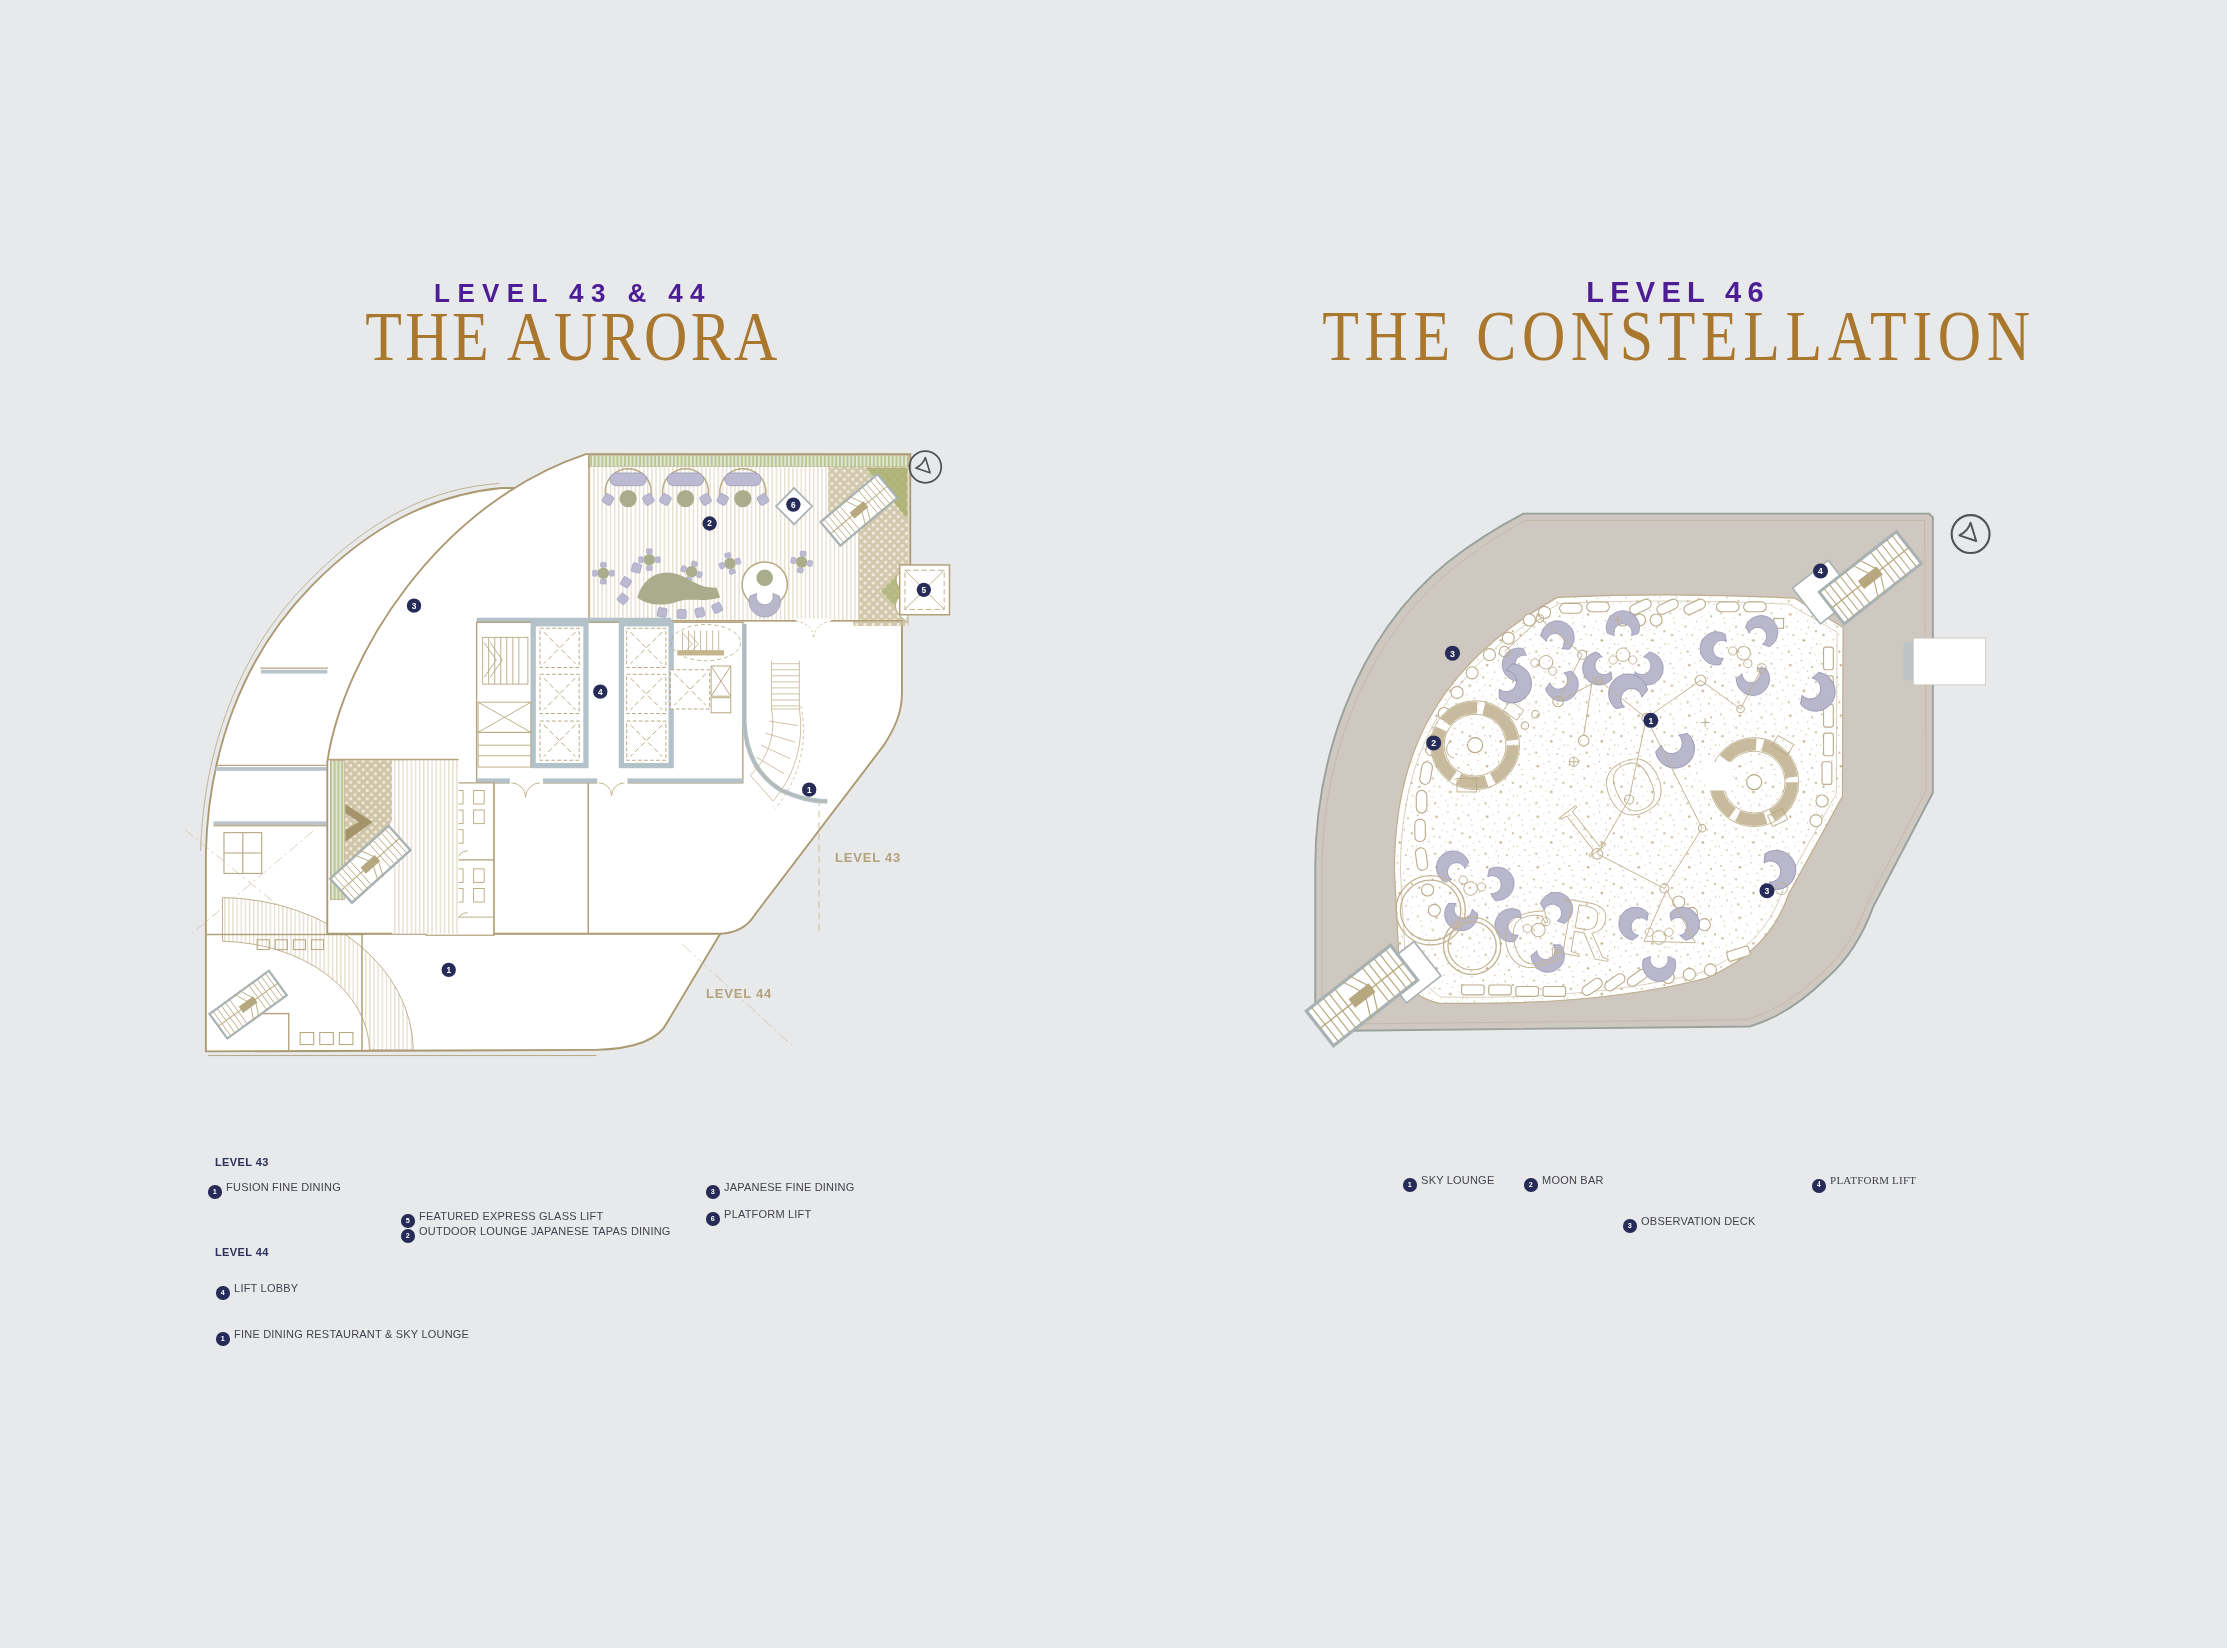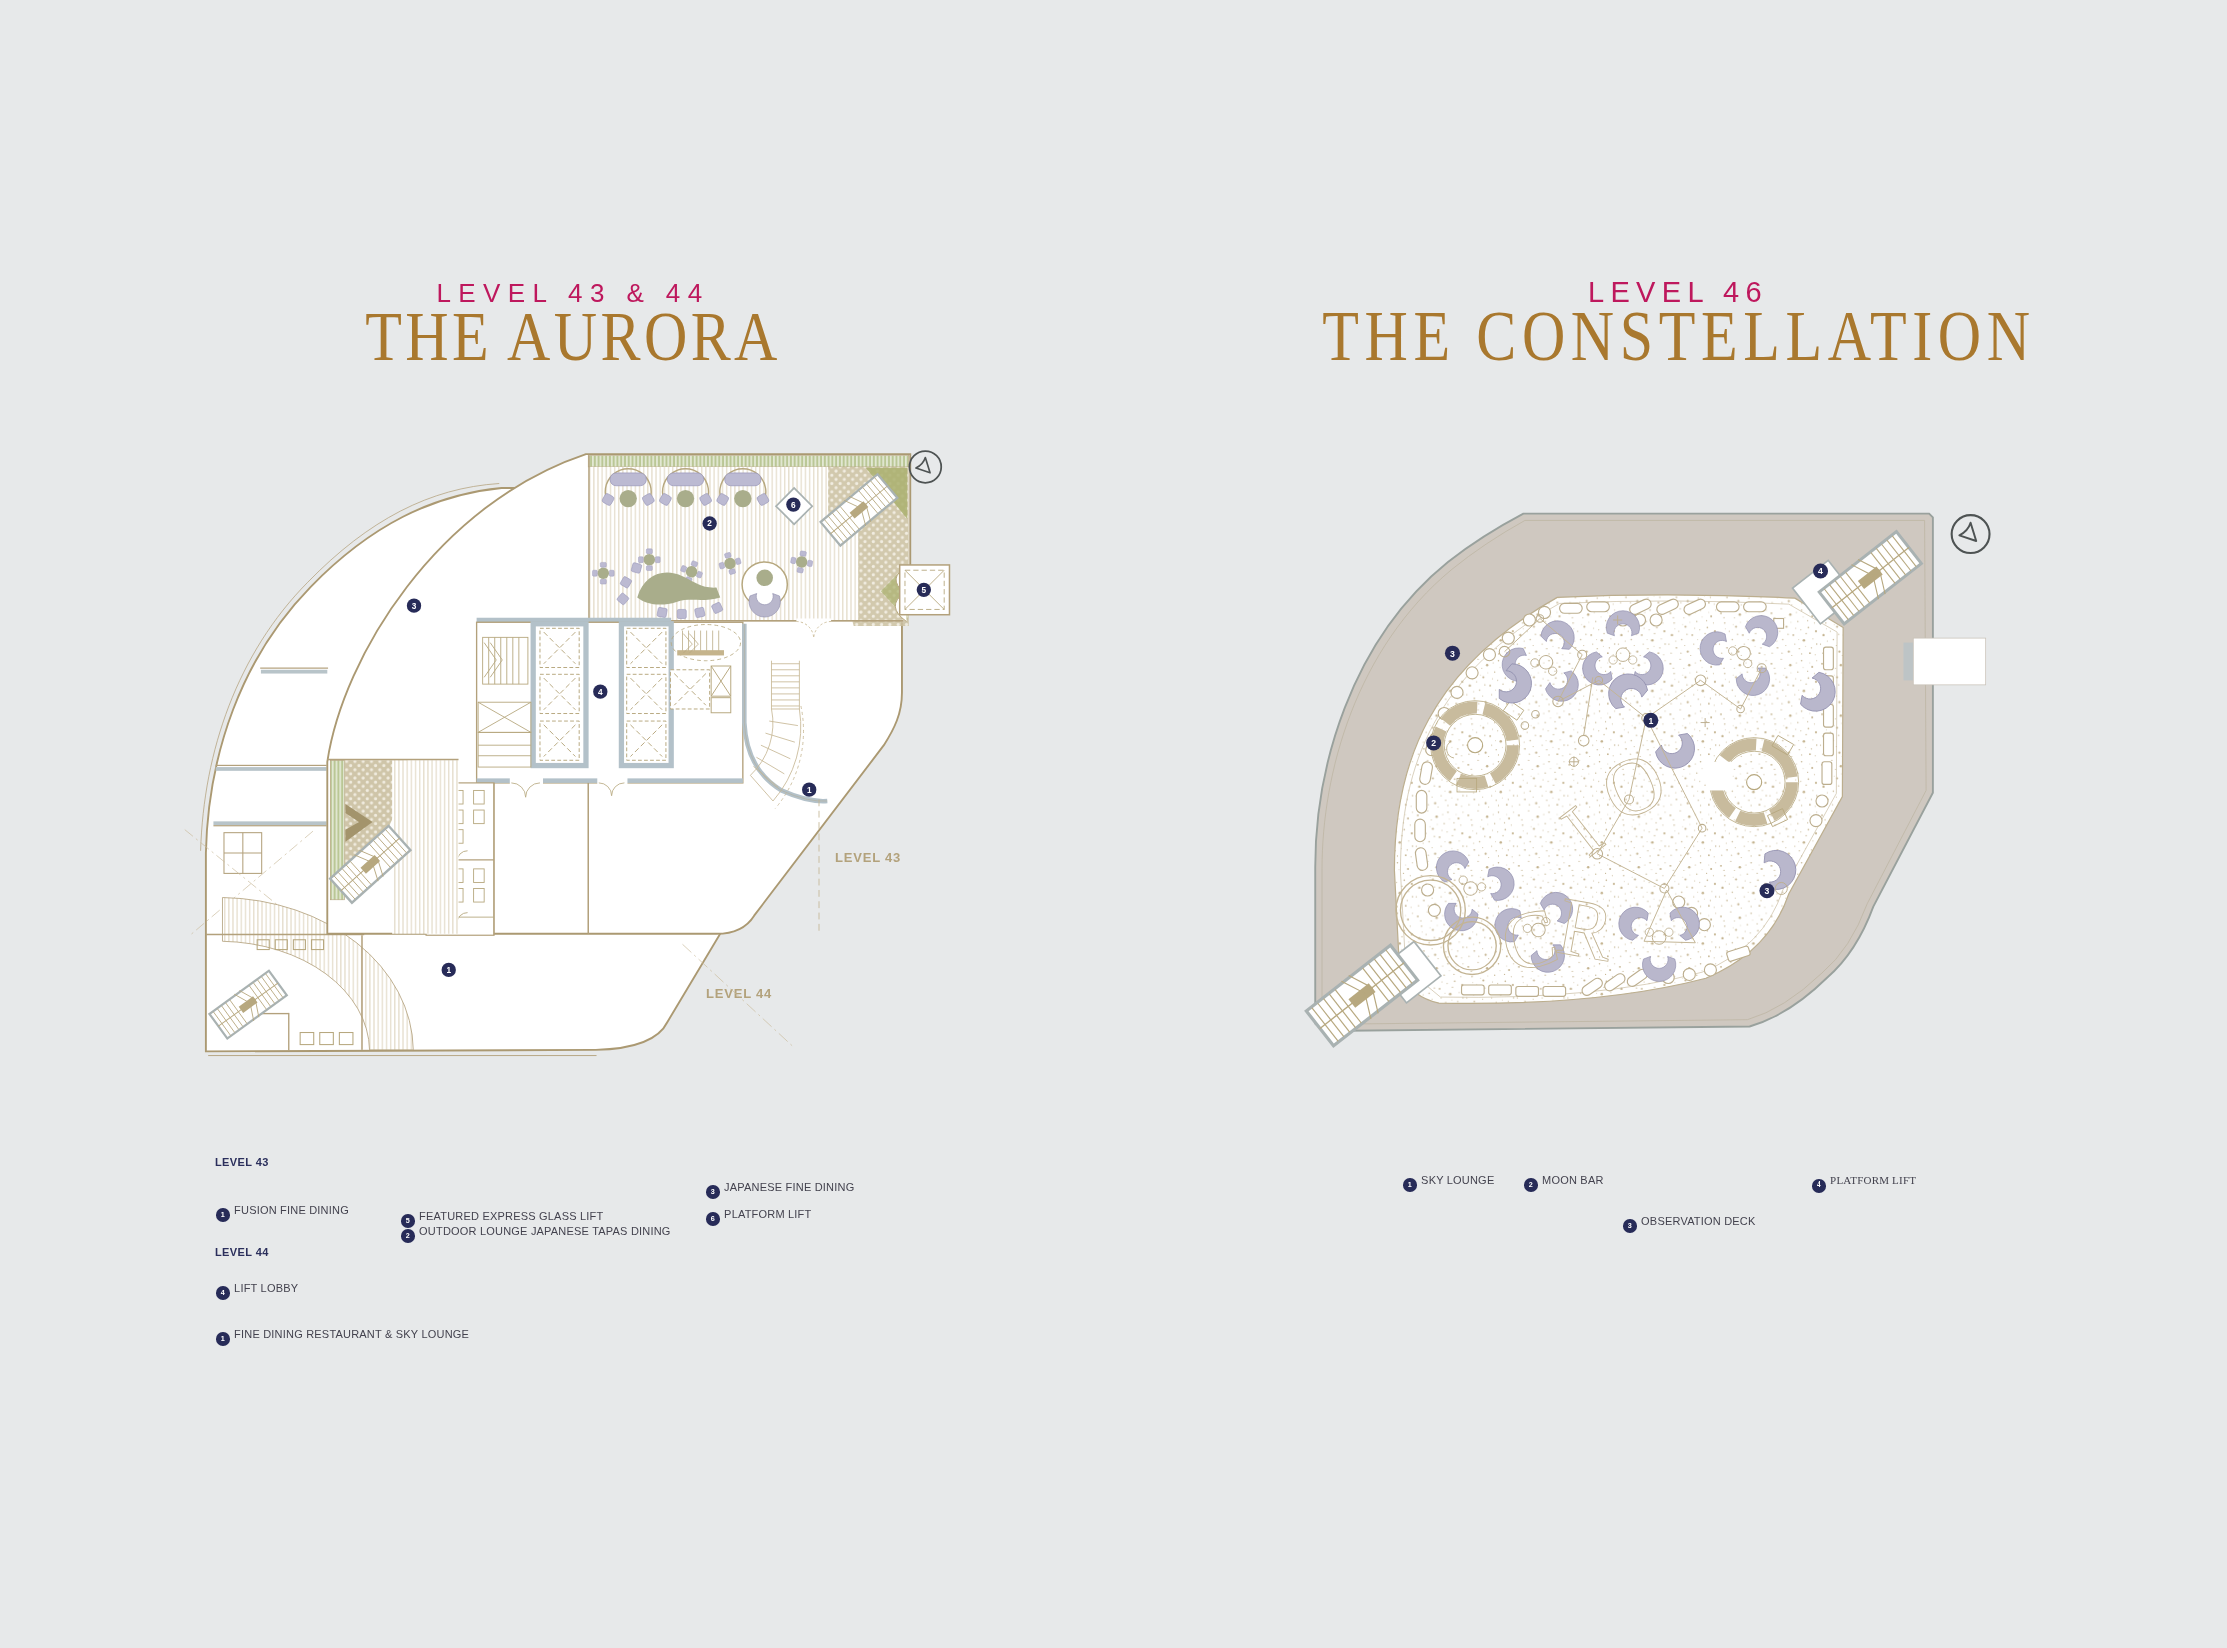--- a/index.html
+++ b/index.html
@@ -1,19 +1,19 @@
 <!DOCTYPE html>
 <html style="font-size:12px"><head>
 <meta charset="utf-8">
 <style>
   html,body{margin:0;padding:0;}
   body{width:2227px;height:1648px;background:#e7e9ea;font-family:"Liberation Sans",sans-serif;position:relative;overflow:hidden;}
   .abs{position:absolute;white-space:nowrap;}
   .ctr{transform:translateX(-50%);}
-  .lvlt{color:#be185d;font-weight:400;}
+  .lvlt{color:#4c1d95;font-weight:700;}
   .ttl{color:#a9782e;font-family:"Liberation Serif",serif;font-weight:400;}
   .planlab{color:#b3a27c;font-weight:700;font-size:13px;letter-spacing:0.8px;}
   .leghead{color:#2b2f5c;font-weight:700;font-size:11px;letter-spacing:0.4px;}
   .legitem{color:#43424e;font-size:11px;letter-spacing:0.2px;}
   .badge{display:inline-block;width:13.6px;height:13.6px;border-radius:50%;background:#272b58;color:#fff;
          font-size:7.2px;font-weight:700;text-align:center;line-height:13px;vertical-align:-3px;margin-right:4.5px;}
 </style>
 </head>
 <body>
 
@@ -634,21 +634,21 @@
         <circle cx="2414" cy="757" r="10" fill="#272b58"></circle>
         <text x="2414" y="761.5" font-size="11.5" fill="#ffffff" text-anchor="middle" font-weight="700">4</text>
       </g>
 
 <use href="#comp" transform="translate(2613,708) scale(0.93)"></use>
 </g>
 </svg>
 
 <div class="abs leghead" style="left:215px;top:1156px;">LEVEL 43</div>
 
-<div class="abs legitem" style="left:216px;top:1181px;margin-top:23px;"><span class="badge">1</span>FUSION FINE DINING</div>
+<div class="abs legitem" style="left:208px;top:1181px;"><span class="badge">1</span>FUSION FINE DINING</div>
 <div class="abs legitem" style="left:401px;top:1181px;margin-top:44px;"><span class="badge">2</span>OUTDOOR LOUNGE JAPANESE TAPAS DINING</div>
 <div class="abs legitem" style="left:706px;top:1181px;"><span class="badge">3</span>JAPANESE FINE DINING</div>
 
 <div class="abs legitem" style="left:216px;top:1282px;"><span class="badge">4</span>LIFT LOBBY</div>
 <div class="abs legitem" style="left:401px;top:1210px;"><span class="badge">5</span>FEATURED EXPRESS GLASS LIFT</div>
 <div class="abs legitem" style="left:706px;top:1208px;"><span class="badge">6</span>PLATFORM LIFT</div>
 
 <div class="abs leghead" style="left:215px;top:1246px;">LEVEL 44</div>
 <div class="abs legitem" style="left:216px;top:1328px;"><span class="badge">1</span>FINE DINING RESTAURANT &amp; SKY LOUNGE</div>
 

